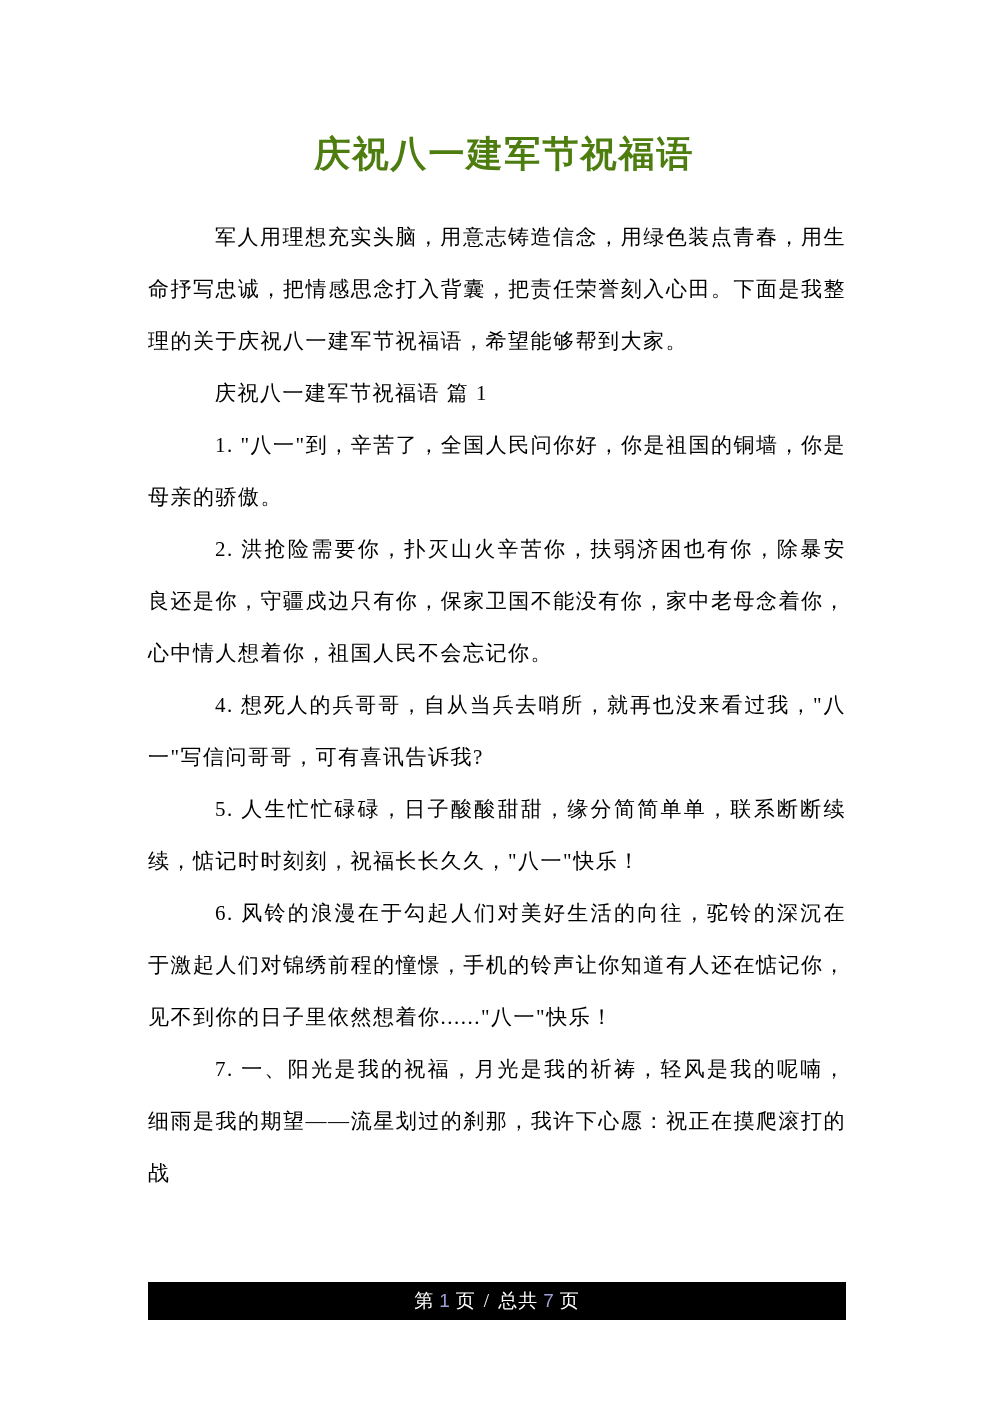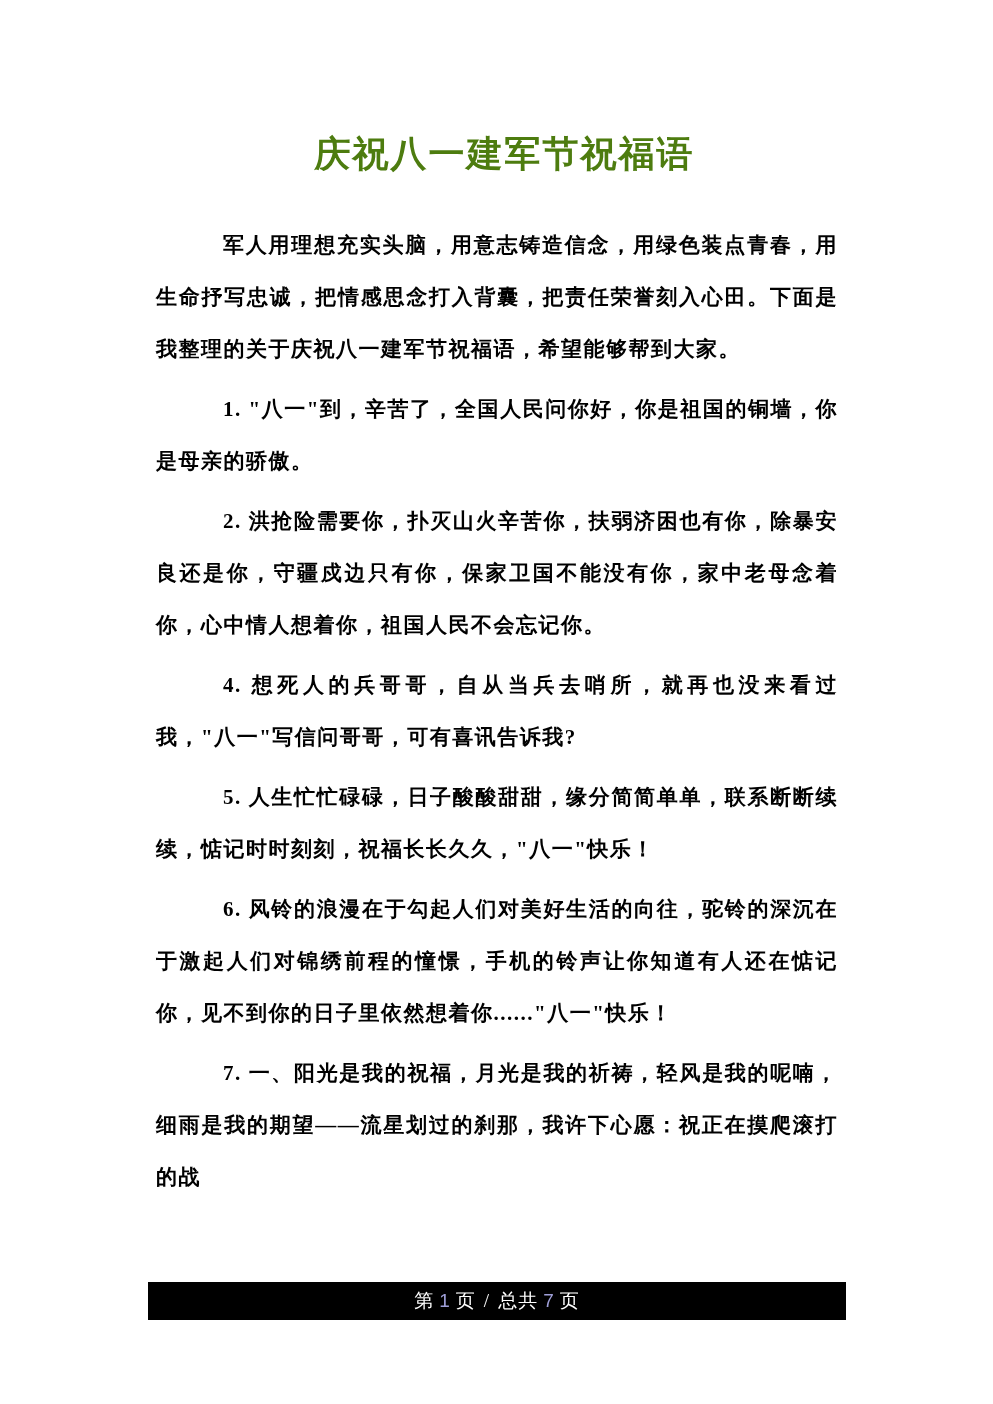--- a/index.html
+++ b/index.html
@@ -37,23 +37,22 @@
     top: 211px;
     left: 148px;
     width: 698px;
     color: #000000;
     font-size: 21px;
     line-height: 52px;
     letter-spacing: 1.5px;
     text-align: justify;
   }
   .doc-body p {
-    margin: 8px;
+    margin: 0;
     text-indent: 67px;
-    font-weight: bold;
   }
   .page-footer {
     position: absolute;
     left: 148px;
     top: 1282px;
     width: 698px;
     height: 38px;
     background: #000000;
     color: #ffffff;
     font-size: 19px;
@@ -74,20 +73,21 @@
 </style>
 </head>
 <body>
 
 <div class="page">
 
   <h1 class="doc-title">庆祝八一建军节祝福语</h1>
 
   <div class="doc-body">
     <p>军人用理想充实头脑，用意志铸造信念，用绿色装点青春，用生命抒写忠诚，把情感思念打入背囊，把责任荣誉刻入心田。下面是我整理的关于庆祝八一建军节祝福语，希望能够帮到大家。</p>
+    <p>庆祝八一建军节祝福语 篇 1</p>
     <p>1.  "八一"到，辛苦了，全国人民问你好，你是祖国的铜墙，你是母亲的骄傲。</p>
     <p>2.  洪抢险需要你，扑灭山火辛苦你，扶弱济困也有你，除暴安良还是你，守疆戍边只有你，保家卫国不能没有你，家中老母念着你，心中情人想着你，祖国人民不会忘记你。</p>
     <p>4.  想死人的兵哥哥，自从当兵去哨所，就再也没来看过我，"八一"写信问哥哥，可有喜讯告诉我?</p>
     <p>5.  人生忙忙碌碌，日子酸酸甜甜，缘分简简单单，联系断断续续，惦记时时刻刻，祝福长长久久，"八一"快乐！</p>
     <p>6.  风铃的浪漫在于勾起人们对美好生活的向往，驼铃的深沉在于激起人们对锦绣前程的憧憬，手机的铃声让你知道有人还在惦记你，见不到你的日子里依然想着你......"八一"快乐！</p>
     <p>7.  一、阳光是我的祝福，月光是我的祈祷，轻风是我的呢喃，细雨是我的期望——流星划过的刹那，我许下心愿：祝正在摸爬滚打的战</p>
   </div>
 
   <div class="page-footer">
     <span>第</span>

